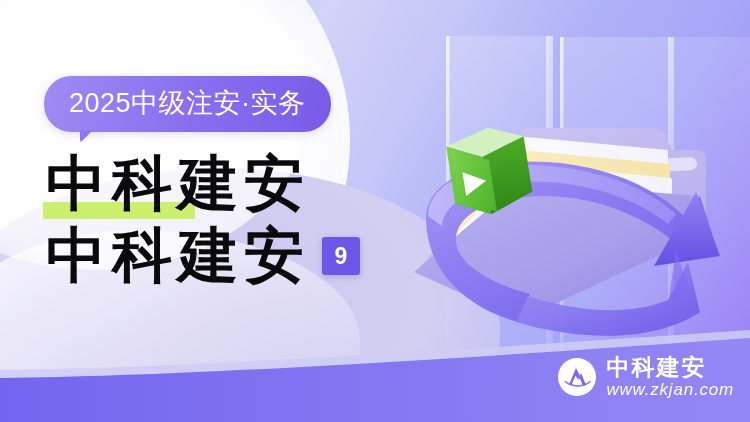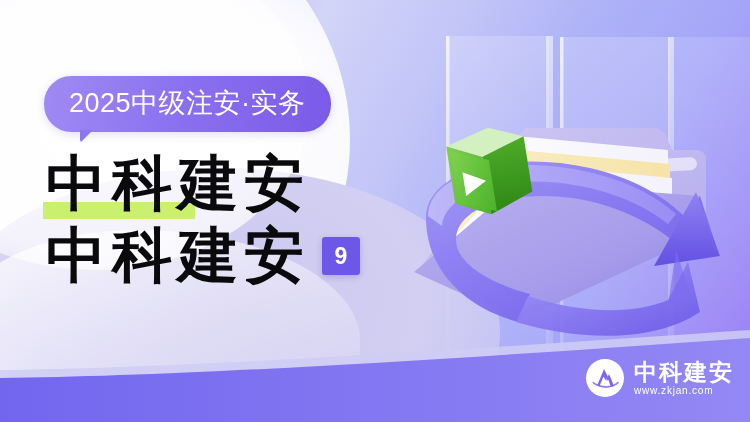--- a/index.html
+++ b/index.html
@@ -175,24 +175,25 @@
   .logo-name {
     color: #ffffff;
     font-size: 23px;
     font-weight: bold;
     letter-spacing: 2px;
     line-height: 1;
     font-family: "Liberation Sans", sans-serif;
   }
   .logo-url {
     color: #ffffff;
-    font-size: 10px;
+    font-size: 17px;
     letter-spacing: 0.8px;
     line-height: 1;
     font-family: "Liberation Sans", sans-serif;
+    font-style: italic;
   }
 </style>
 </head>
 <body>
 
 <div id="banner">
 
   <div class="bg-layer white-wash"></div>
 
   <svg class="bg-layer panels" viewBox="0 0 750 422" preserveAspectRatio="none">

